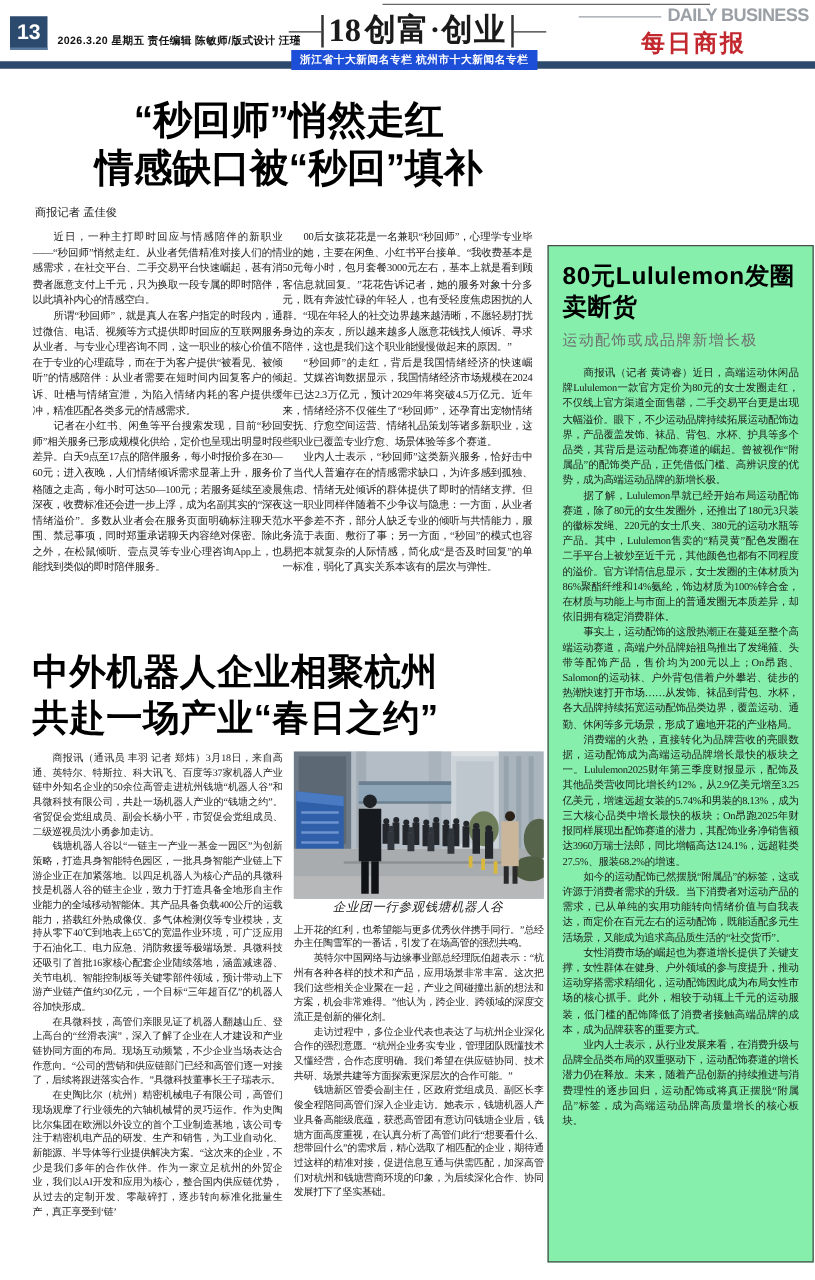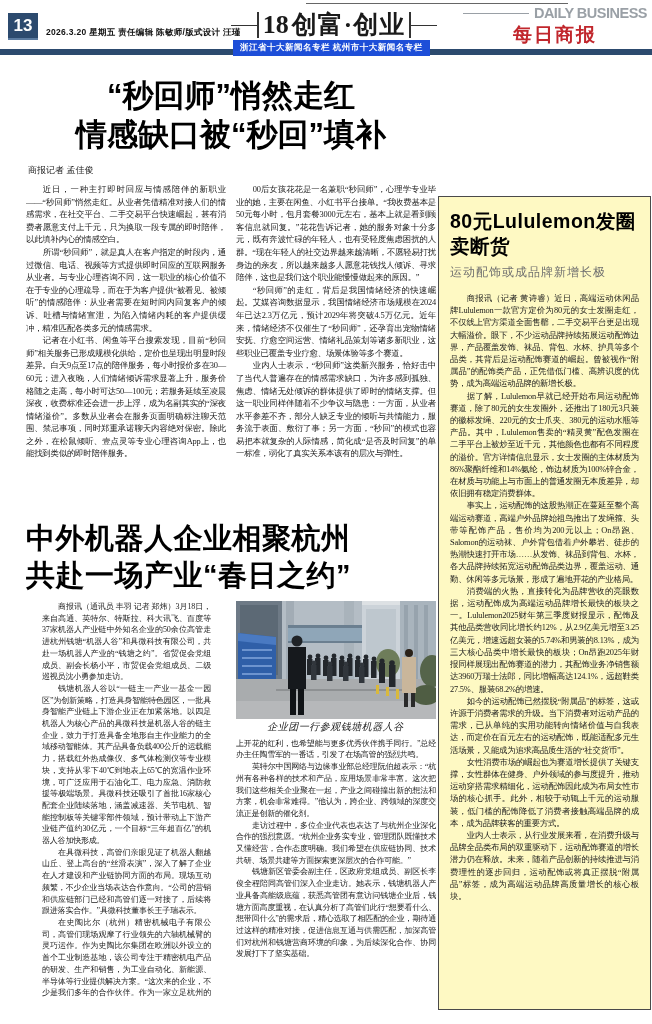--- a/index.html
+++ b/index.html
@@ -76,45 +76,45 @@
   }
   .art1 .byline{
     font-family:"Liberation Sans",sans-serif;
     font-size:9px;color:#222;margin-top:10px;margin-left:2px;
   }
   .art1 .body{
     margin-top:7px;height:332px;overflow:hidden;
     font-size:8.4px;line-height:12.6px;letter-spacing:-0.2px;
   }
   .art1 .col{width:200px;}
-  .art1 .cols{gap:10px;}
+  .art1 .cols{}
 
   
   .art2{position:absolute;left:26px;top:520px;width:410px;height:484px;}
   .art2 .headline{
     font-family:"Liberation Sans",sans-serif;font-weight:900;color:#000;
     font-size:29px;line-height:37px;letter-spacing:.5px;white-space:nowrap;
   }
   .art2 .body{
     margin-top:7px;height:398px;overflow:hidden;
     font-size:8px;line-height:11.7px;letter-spacing:-0.2px;
   }
   .art2 .cols{gap:9px;}
-  .art2 .col{width:200px;margin-left:16px;}
+  .art2 .col{width:200px;}
   .photo-wrap{width:200px;}
   .photo{display:block;width:200px;height:118px;background:#cfd4d8;}
   .photo-caption{
     font-size:10px;font-style:italic;color:#222;
     text-align:center;margin:2px 1px 5px 0;letter-spacing:.5px;
   }
 
   
   .sidebar{
     position:absolute;left:438px;top:196px;width:213px;height:814px;
-    box-sizing:border-box;border:1px solid #4a4a4a;background:#fef9c3;
+    box-sizing:border-box;border:1px solid #4a4a4a;background:#86efac;
     padding:12px 11px 10px 11px;overflow:hidden;
   }
   .sb-headline{
     font-family:"Liberation Sans",sans-serif;font-weight:900;color:#000;
     font-size:19.5px;line-height:25px;letter-spacing:.5px;
   }
   .sb-subhead{
     font-family:"Liberation Sans",sans-serif;
     font-size:12px;color:#6f6f6f;margin-top:5px;letter-spacing:1px;white-space:nowrap;
   }

